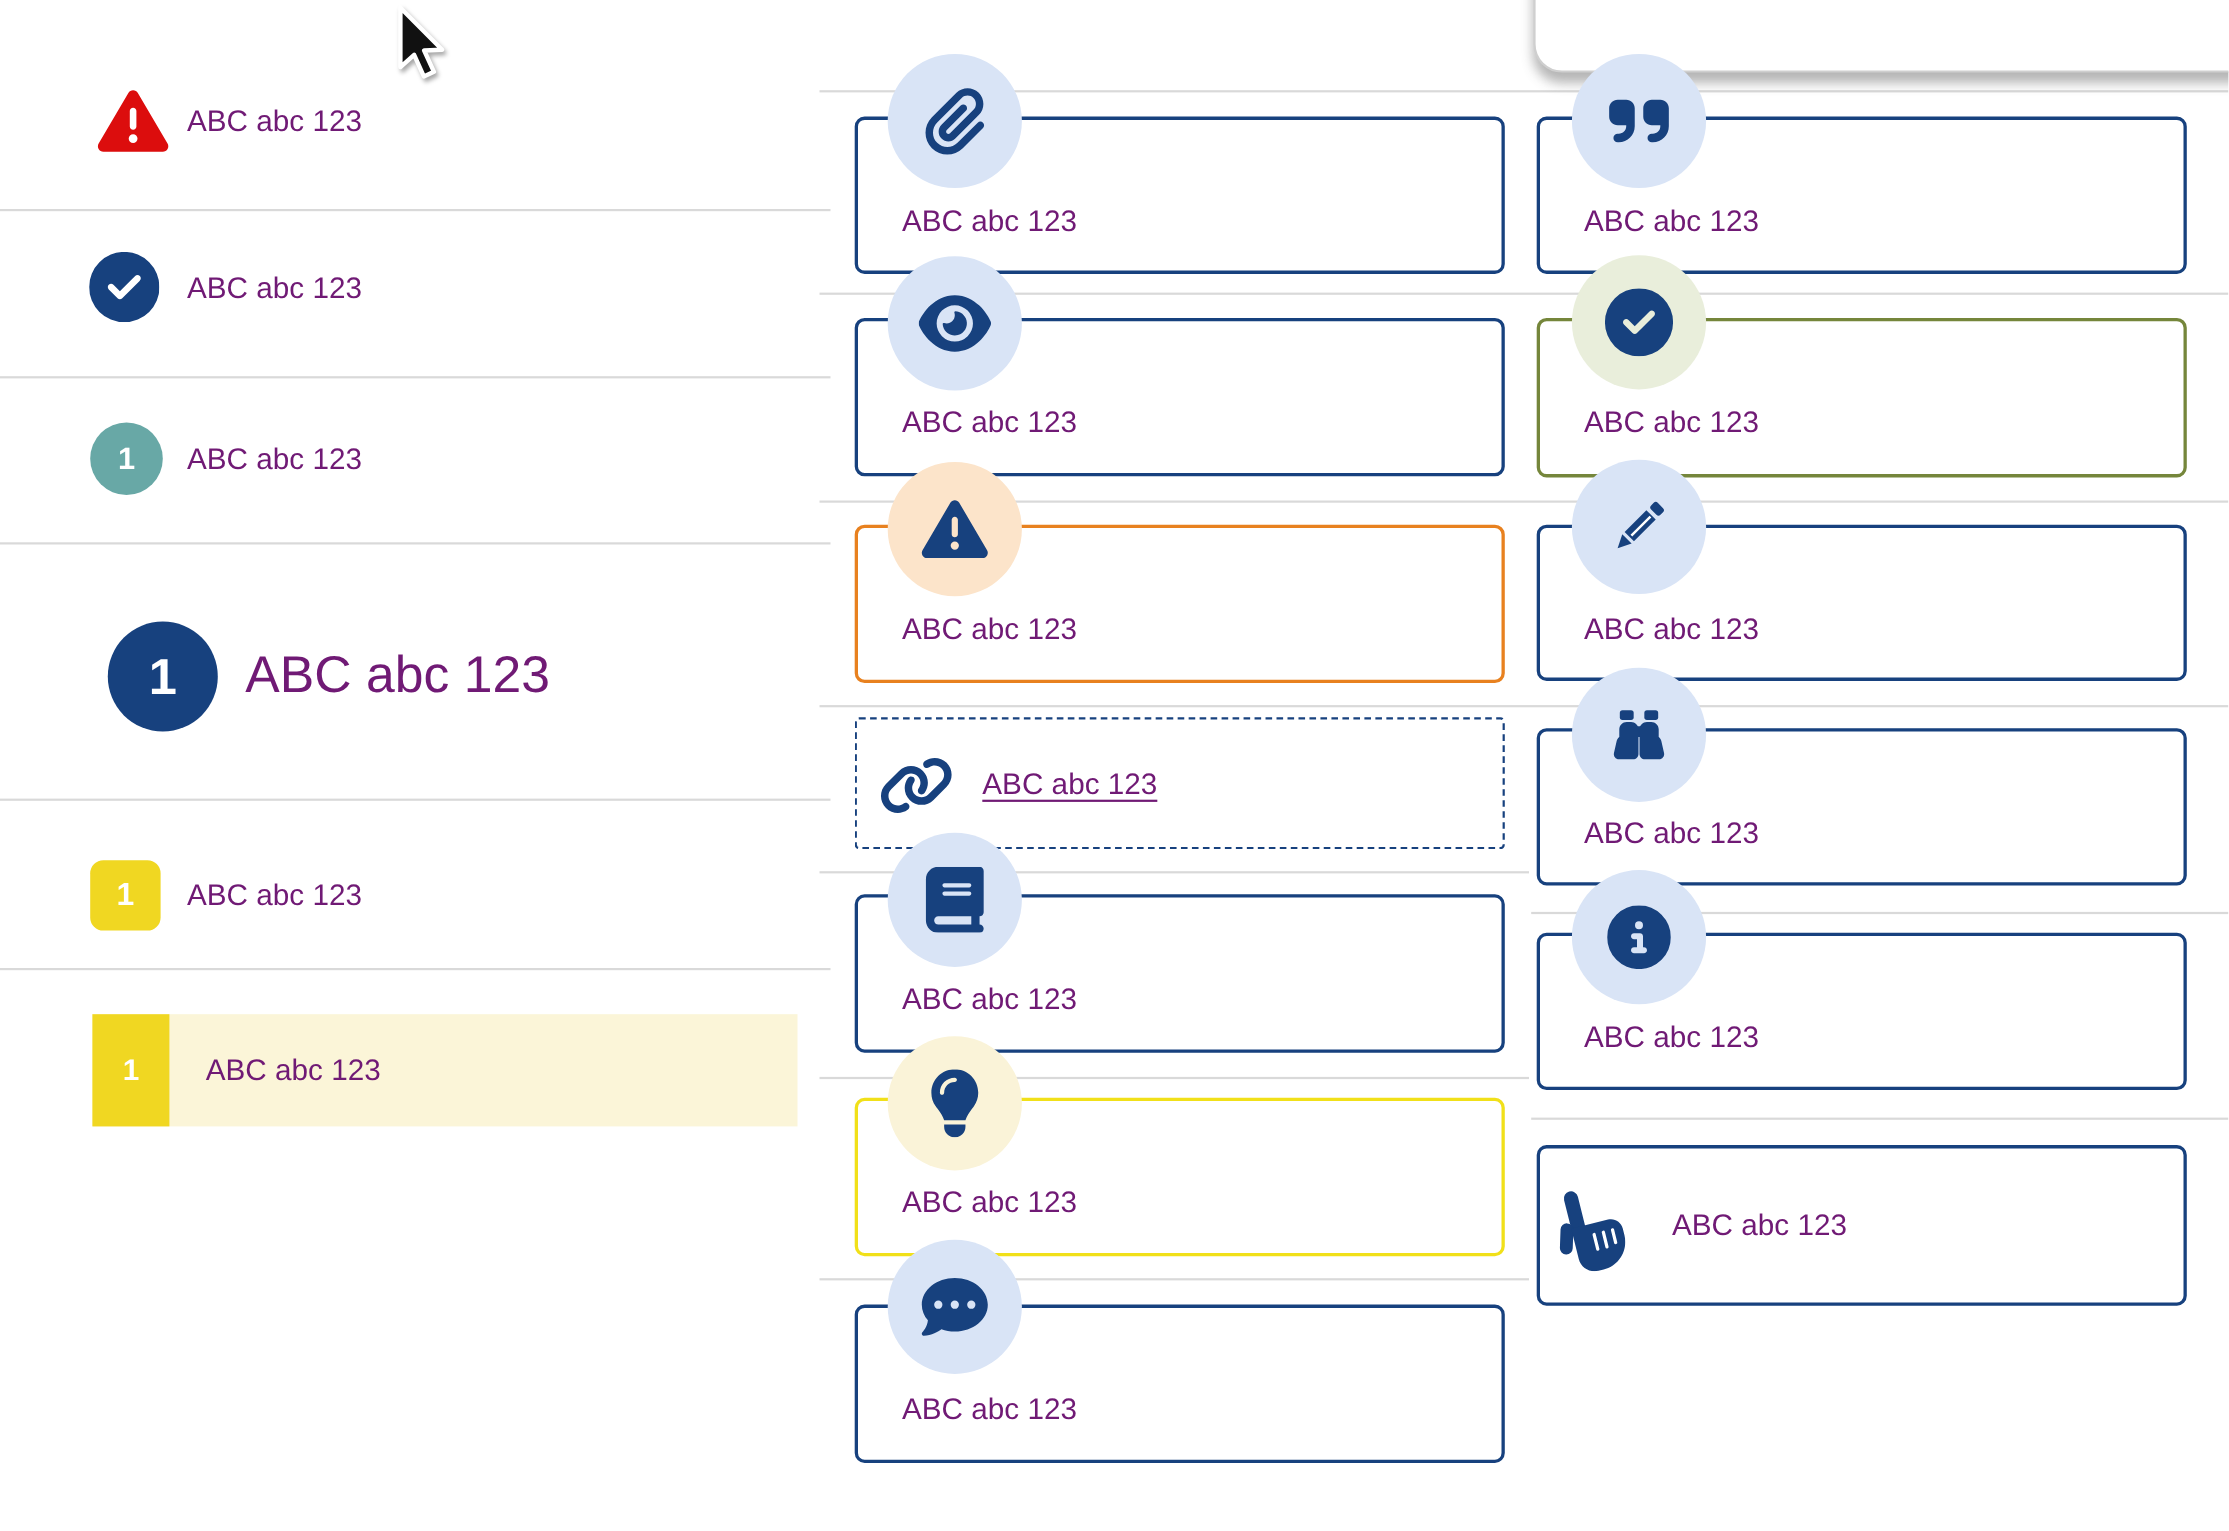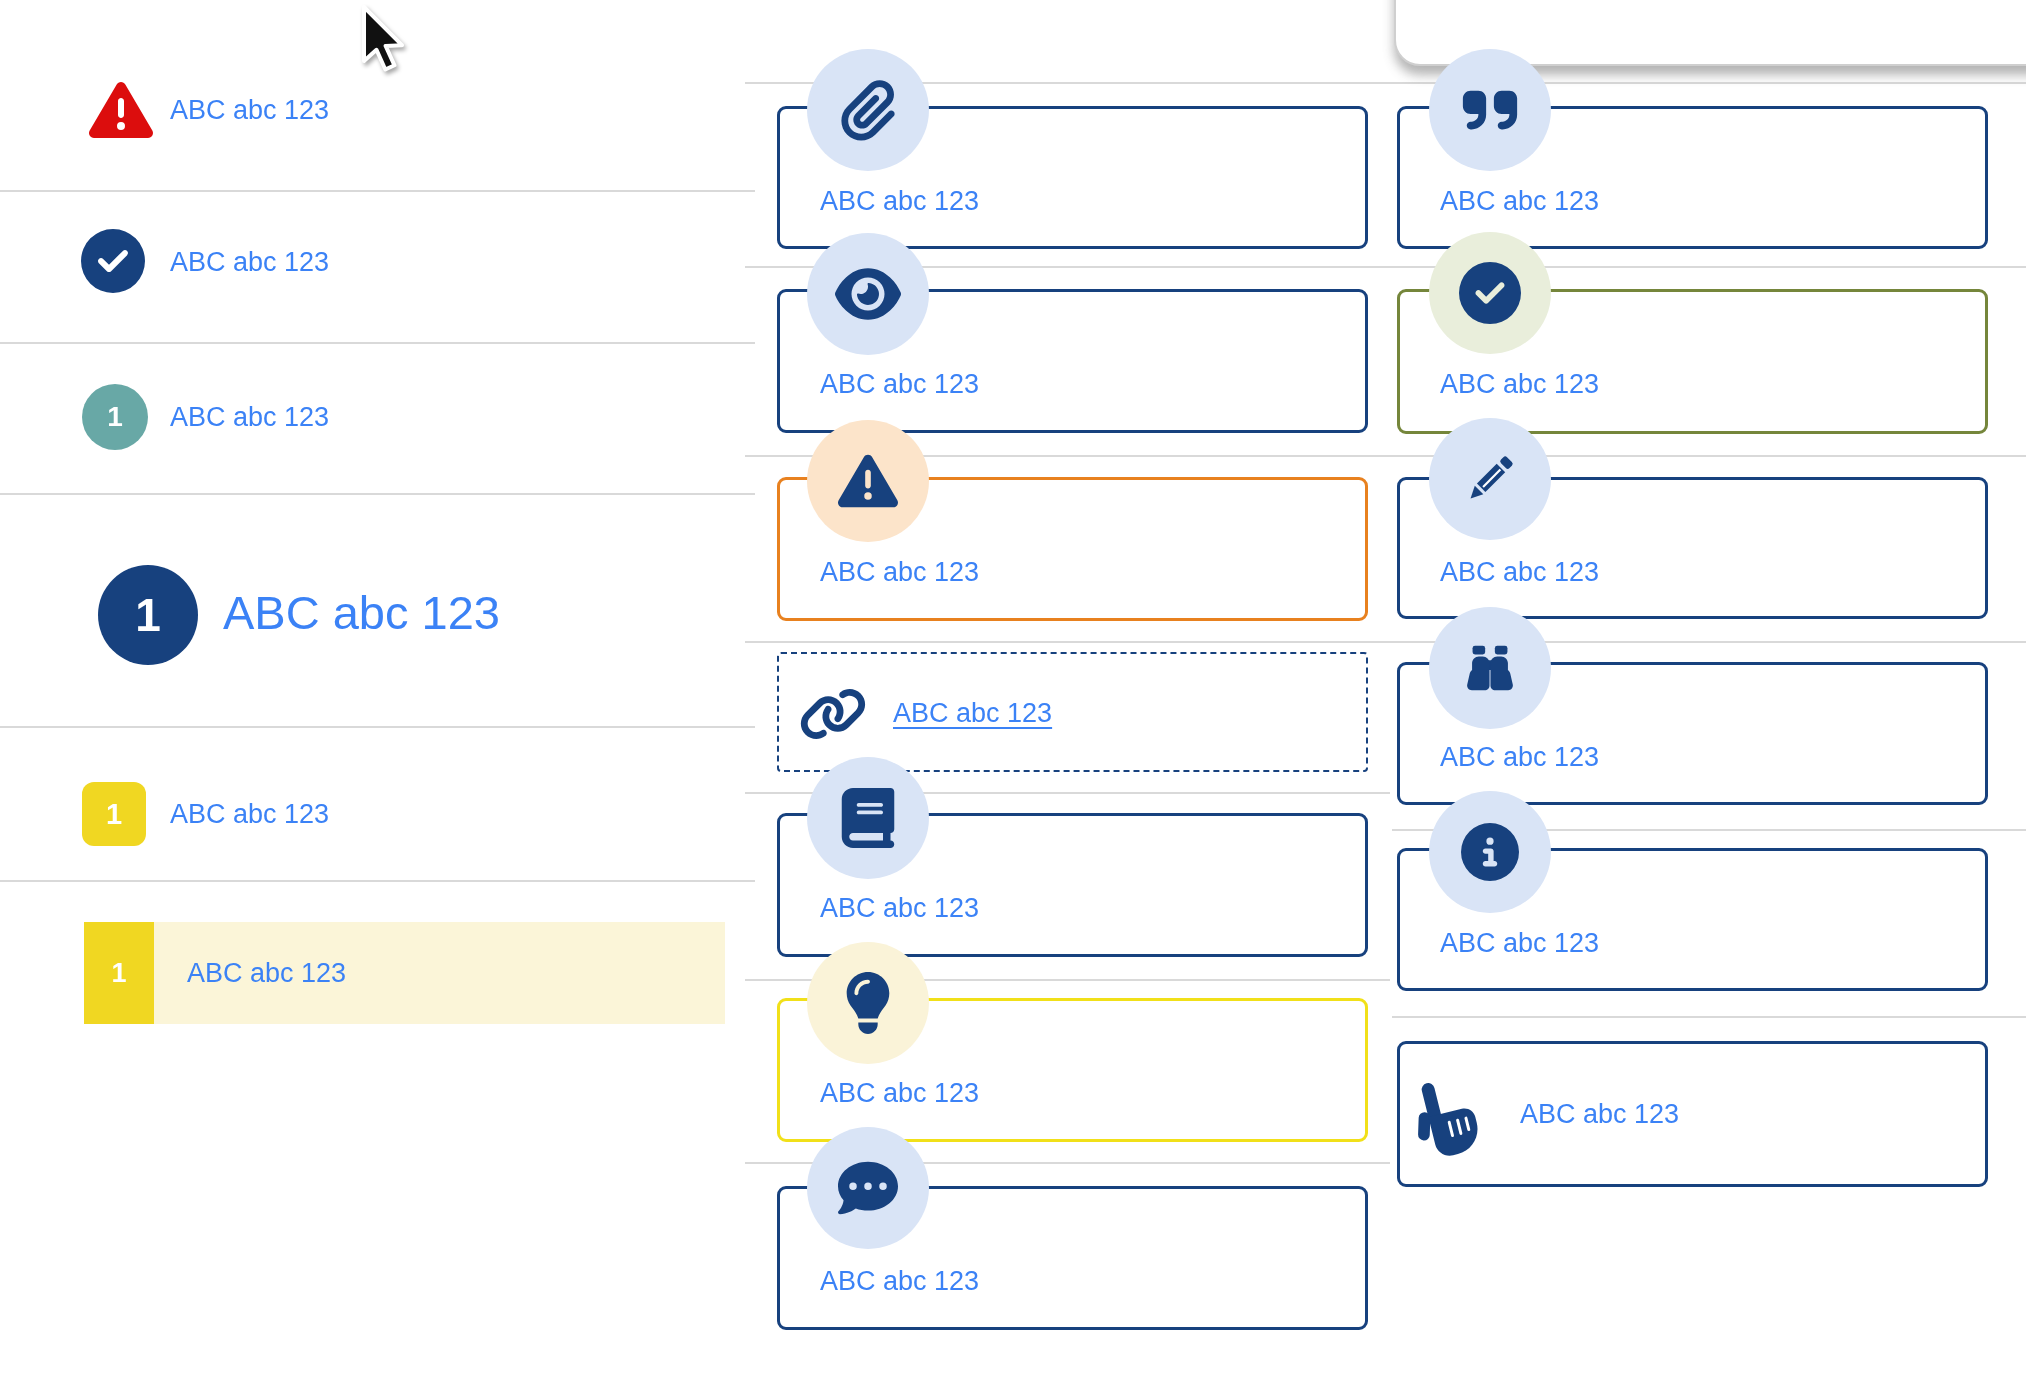--- a/index.html
+++ b/index.html
@@ -1,19 +1,19 @@
 <!DOCTYPE html>
 <html><head>
 <meta charset="utf-8">
 <style>
   html,body{margin:0;padding:0;background:#ffffff;}
   #stage{position:relative;width:2026px;height:1392px;overflow:hidden;background:#ffffff;
          font-family:"Liberation Sans",sans-serif;color:#2b2b2b;}
   .hr{position:absolute;height:2px;background:#d9d9d9;z-index:1;}
-  .label{position:absolute;font-size:27px;line-height:34px;height:34px;white-space:nowrap;z-index:4;color:#3b82f6;}
+  .label{position:absolute;font-size:27px;line-height:34px;height:34px;white-space:nowrap;z-index:4;color:#701a75;}
   .label.big{font-size:47px;line-height:60px;height:60px;}
   .label.u{text-decoration:underline;text-decoration-thickness:2px;text-underline-offset:5px;}
   .card{position:absolute;background:#ffffff;border:3px solid #17417e;border-radius:9px;box-sizing:border-box;z-index:2;}
   .card.orange{border-color:#e8811f;}
   .card.olive{border-color:#75863b;}
   .card.yellow{border-color:#f1e019;}
   .card.dashed{border:2px dashed #17417e;border-radius:4px;}
   .circle{position:absolute;width:122px;height:122px;border-radius:50%;display:flex;align-items:center;justify-content:center;z-index:3;}
   .bg-lb{background:#d9e4f6;}
   .bg-or{background:#fce4ca;}

